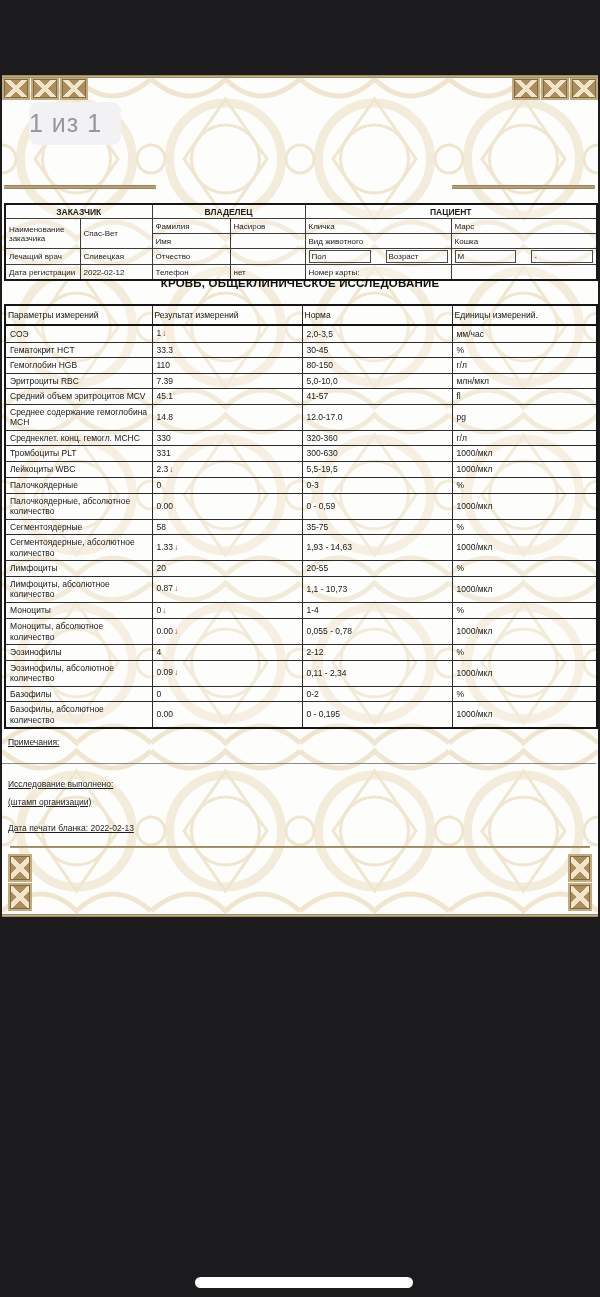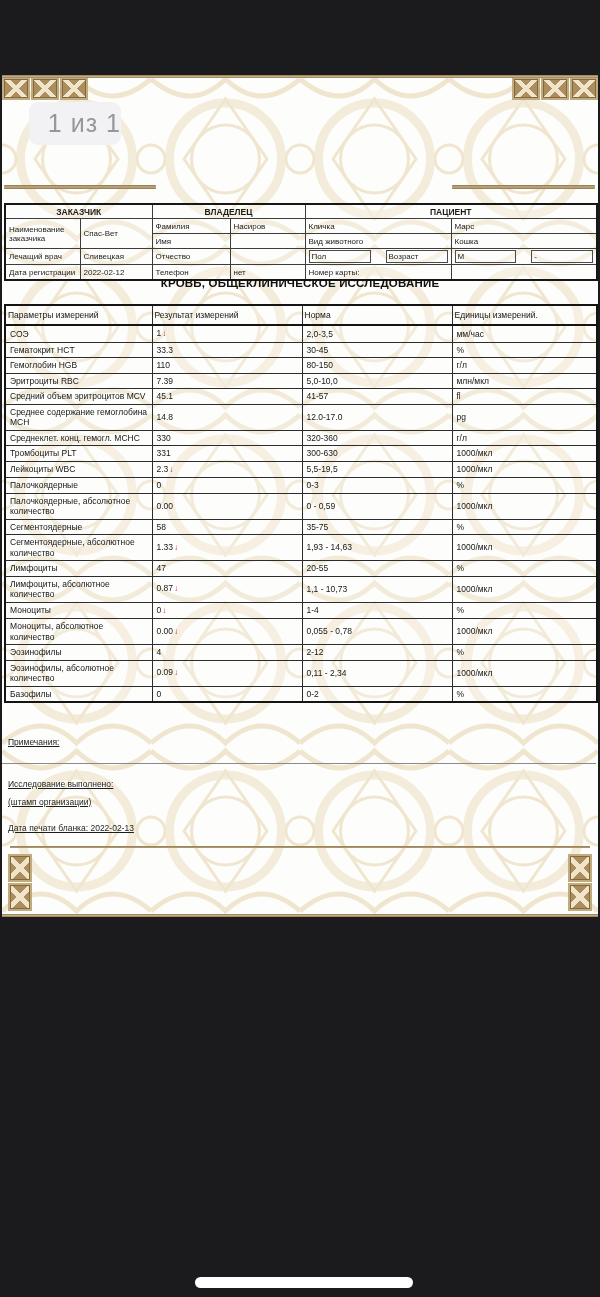--- a/index.html
+++ b/index.html
@@ -13,21 +13,21 @@
   .xrow{display:flex;gap:1px;}
   .xcol{display:flex;flex-direction:column;gap:1px;}
   .xsq{box-sizing:border-box;background:
        linear-gradient(45deg,rgba(0,0,0,0) 42%,#f0e4ca 42% 58%,rgba(0,0,0,0) 58%),
        linear-gradient(135deg,rgba(0,0,0,0) 42%,#f0e4ca 42% 58%,rgba(0,0,0,0) 58%),#ab8d5e;
        border:2px solid #c2ab7e;box-shadow:inset 0 0 0 1px #826a3f;}
   .xsq.h{width:28px;height:23px;} .xsq.v{width:24px;height:28px;}
   .lhline{position:absolute;height:4px;background:linear-gradient(180deg,#8a744d,#c6ad83 50%,#8a744d);z-index:2;border-radius:1px;}
   
   .badge{position:absolute;left:27px;top:27px;width:92px;height:43px;background:#f2f2f4;border-radius:9px;
-         color:#96969b;font-size:25px;line-height:43px;text-align:right;z-index:4;letter-spacing:1px;}
+         color:#96969b;font-size:25px;line-height:43px;text-align:left;z-index:4;letter-spacing:1px;}
   
   table{border-collapse:collapse;}
   .info{position:absolute;left:2px;top:128px;width:592px;table-layout:fixed;z-index:2;
         font-size:8px;color:#1c1c1c;border:2px solid #161616;}
   .info td{border:1px solid #3c3c3c;padding:1px 3px;height:12px;vertical-align:middle;background:rgba(255,255,255,0.25);}
   .info td.sec{font-weight:bold;font-size:8.5px;text-align:center;height:11px;margin-top:44px;}
   .boxpair{display:flex;gap:15px;justify-content:space-between;}
   .boxpair .bx{flex:1;border:1px solid #4a4a4a;padding:0 2px;height:11px;line-height:11px;background:rgba(255,255,255,0.3);}
   
   .title{position:absolute;left:0;width:100%;top:202px;text-align:center;font-size:11.5px;font-weight:bold;color:#111;z-index:2;letter-spacing:0.2px;}
@@ -233,21 +233,21 @@
           <td>%</td>
         </tr>
         <tr>
           <td>Сегментоядерные, абсолютное количество</td>
           <td><span>1.33</span><span class="arrow-low">↓</span></td>
           <td>1,93 - 14,63</td>
           <td>1000/мкл</td>
         </tr>
         <tr>
           <td>Лимфоциты</td>
-          <td><span>47</span></td>
+          <td><span>20</span></td>
           <td>20-55</td>
           <td>%</td>
         </tr>
         <tr>
           <td>Лимфоциты, абсолютное количество</td>
           <td><span>0.87</span><span class="arrow-low">↓</span></td>
           <td>1,1 - 10,73</td>
           <td>1000/мкл</td>
         </tr>
         <tr>
@@ -272,20 +272,26 @@
           <td>Эозинофилы, абсолютное количество</td>
           <td><span>0.09</span><span class="arrow-low">↓</span></td>
           <td>0,11 - 2,34</td>
           <td>1000/мкл</td>
         </tr>
         <tr>
           <td>Базофилы</td>
           <td><span>0</span></td>
           <td>0-2</td>
           <td>%</td>
+        </tr>
+        <tr>
+          <td>Базофилы, абсолютное количество</td>
+          <td><span>0.00</span></td>
+          <td>0 - 0,195</td>
+          <td>1000/мкл</td>
         </tr>
       </tbody>
   </table>
 
   <div class="ftxt" style="top:662px;">Примечания:</div>
   <div class="sep"></div>
   <div class="ftxt" style="top:704px;text-align:right;">Исследование выполнено:</div>
   <div class="ftxt" style="top:722px;">(штамп организации)</div>
   <div class="ftxt" style="top:748px;">Дата печати бланка: 2022-02-13</div>
 

